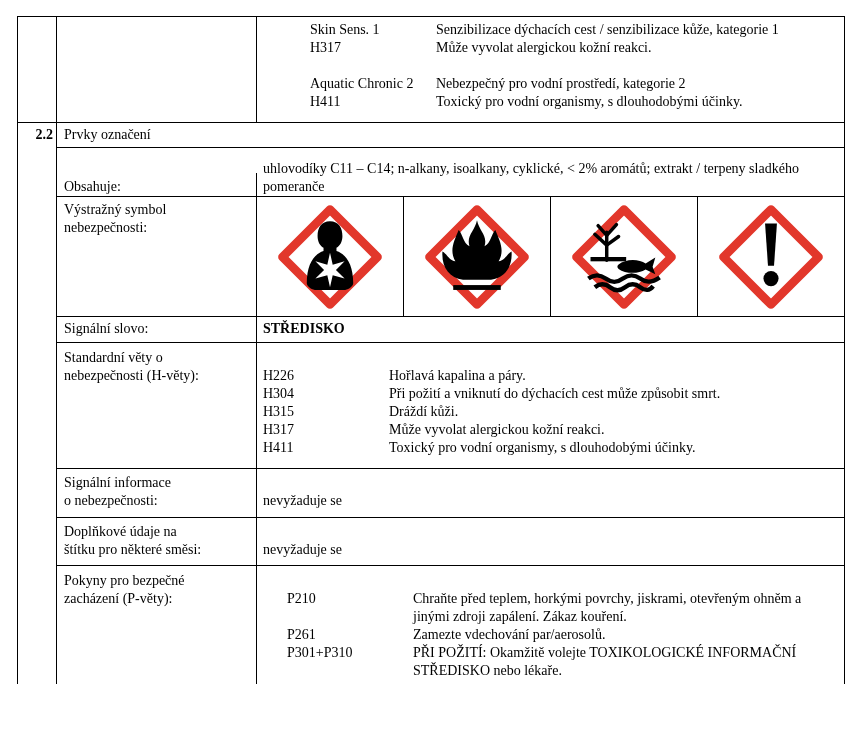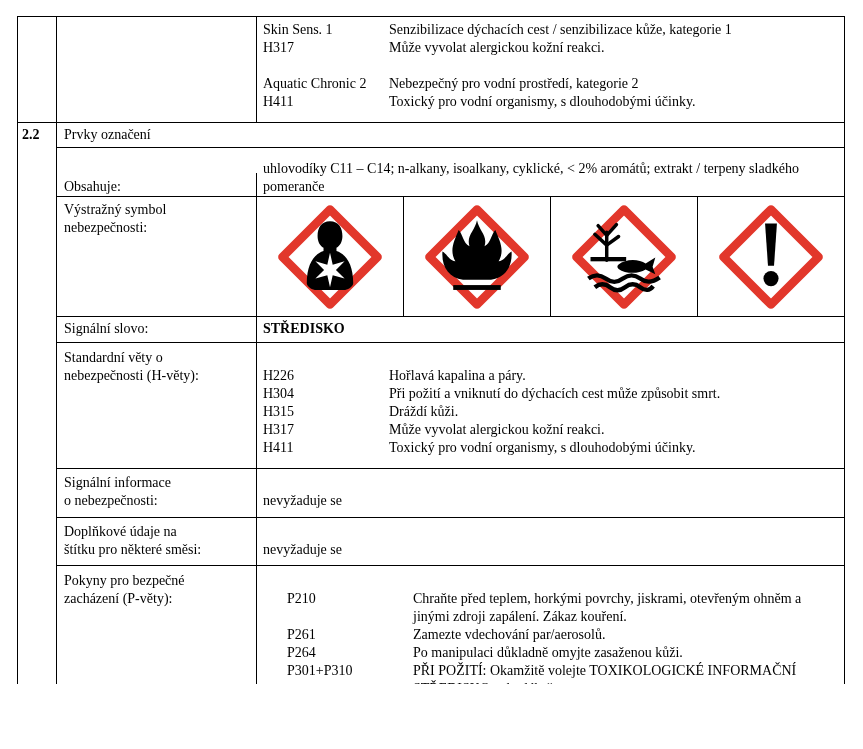--- a/index.html
+++ b/index.html
@@ -1,26 +1,26 @@
 <!DOCTYPE html>
 <html><head>
 <meta charset="utf-8">
 <style>
   html,body{margin:0;padding:0;background:#fff;}
   .page{position:relative;width:863px;height:749px;background:#fff;overflow:hidden;
         font-family:"Liberation Serif","DejaVu Serif",serif;font-size:14px;line-height:18px;color:#000;}
   .sds-table{position:absolute;left:17px;top:16px;width:828px;height:668px;box-sizing:border-box;
              border:1px solid #000;border-bottom:none;display:flex;overflow:hidden;background:#fff;}
-  .num-col{width:39px;box-sizing:border-box;border-right:1px solid #000;display:flex;flex-direction:column;flex-shrink:0;}
+  .num-col{width:39px;box-sizing:border-box;border-right:1px solid #000;display:flex;flex-direction:column;flex-shrink:0;text-align:right;}
   .num-top{height:106px;box-sizing:border-box;border-bottom:1px solid #000;}
   .num-main{flex:1;padding:3px 3px 0 4px;font-weight:bold;}
   .main-col{flex:1;display:flex;flex-direction:column;min-width:0;}
   .row{display:flex;box-sizing:border-box;border-bottom:1px solid #000;flex-shrink:0;}
   .row.last{border-bottom:none;gap:24px;}
-  .r1{height:106px;}
+  .r1{height:106px;gap:47px;}
   .r2{height:25px;display:block;padding:3px 0 0 7px;font-weight:normal;}
   .r3{height:49px;align-items:flex-end;}
   .r4{height:120px;}
   .r5{height:26px;}
   .r6{height:126px;font-family:Liberation Serif, serif;}
   .r7{height:49px;}
   .r8{height:48px;}
   .r9{height:119px;}
   .label-cell{width:200px;box-sizing:border-box;border-right:1px solid #000;padding:4px 6px 0 7px;flex-shrink:0;}
   .content-cell{flex:1;padding:4px 4px 0 6px;min-width:0;}
@@ -202,24 +202,20 @@
           <div class="blank-line"></div>
           <div class="code-line">
             <span class="code">P210</span>
             <span class="desc">Chraňte před teplem, horkými povrchy, jiskrami, otevřeným ohněm a jinými zdroji zapálení. Zákaz kouření.</span>
           </div>
           <div class="code-line">
             <span class="code">P261</span>
             <span class="desc">Zamezte vdechování par/aerosolů.</span>
           </div>
           <div class="code-line">
-            <span class="code">P264</span>
-            <span class="desc">Po manipulaci důkladně omyjte zasaženou kůži.</span>
-          </div>
-          <div class="code-line">
             <span class="code">P301+P310</span>
             <span class="desc">PŘI POŽITÍ: Okamžitě volejte TOXIKOLOGICKÉ INFORMAČNÍ STŘEDISKO nebo lékaře.</span>
           </div>
         </div>
       </div>
 
     </div>
   </div>
 </div>
 

